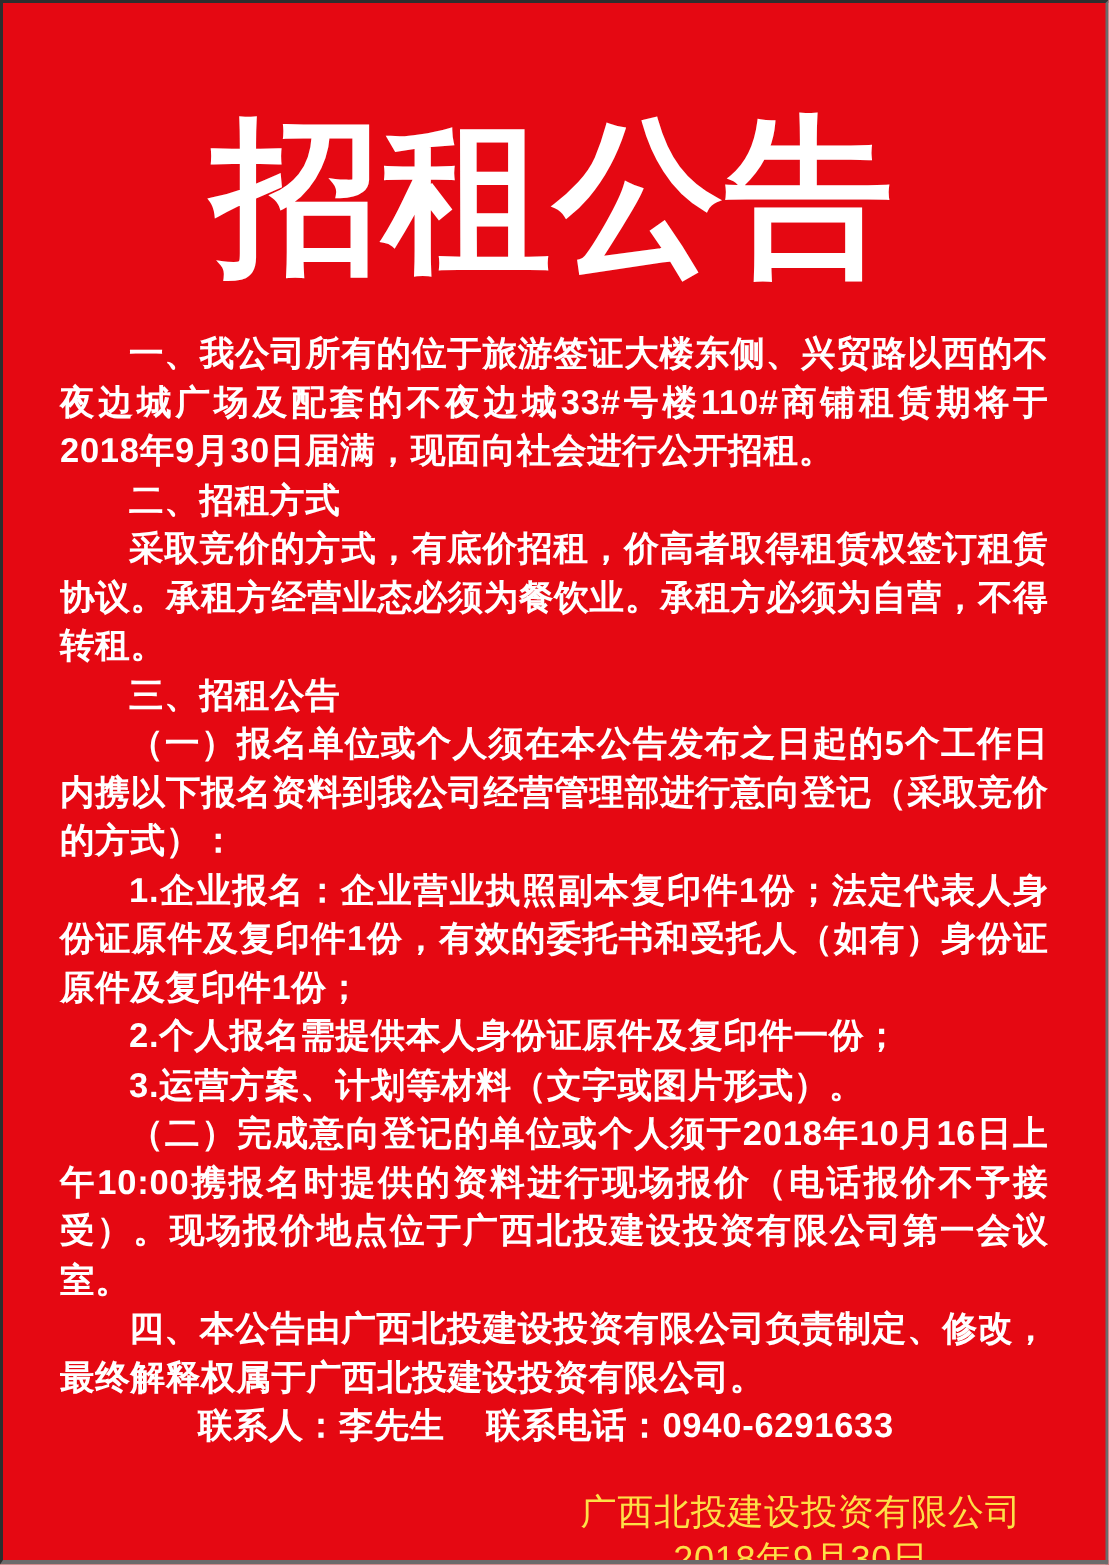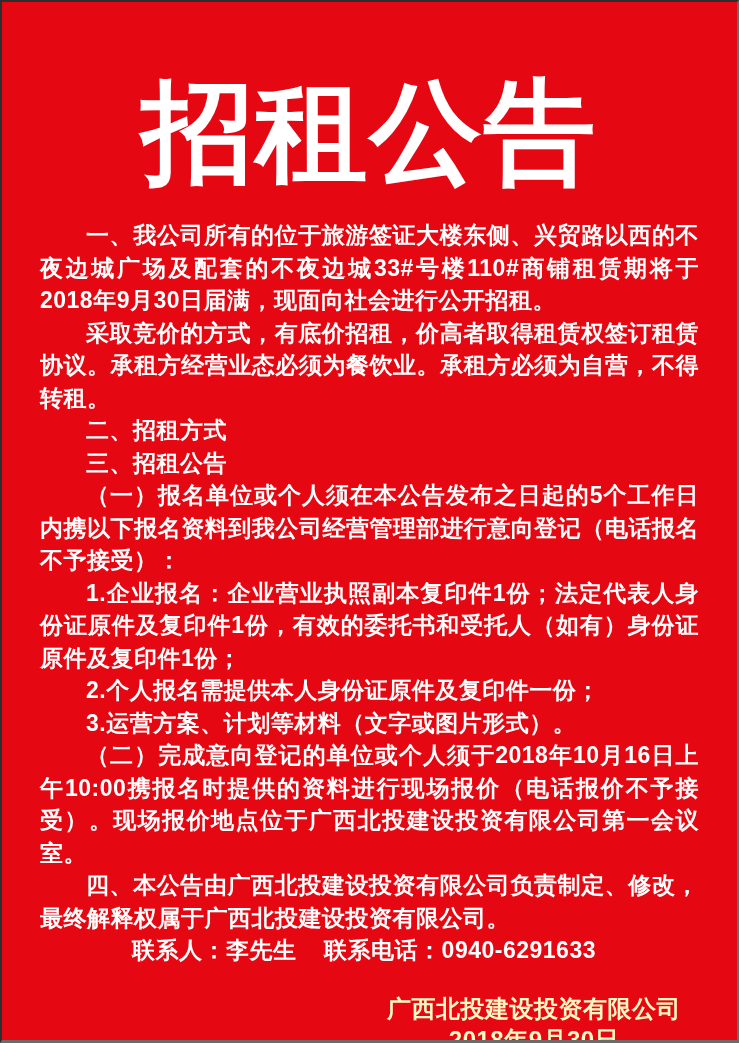--- a/index.html
+++ b/index.html
@@ -61,39 +61,39 @@
     margin-top: 26px;
     padding-right: 56px;
     text-align: right;
   }
   .signature-inner {
     display: inline-block;
     text-align: center;
   }
   .signature-inner div {
     font-size: 24px;
-    font-weight: 700;
+    font-weight: 400;
     line-height: 31px;
     letter-spacing: 0.5px;
-    color: #fef9c3;
+    color: #fde047;
   }
 </style>
 </head>
 <body>
 
 <div class="page">
 
   <h1 class="title">招租公告</h1>
 
   <div class="body-text">
     <p>一、我公司所有的位于旅游签证大楼东侧、兴贸路以西的不夜边城广场及配套的不夜边城33#号楼110#商铺租赁期将于2018年9月30日届满，现面向社会进行公开招租。</p>
+    <p>二、招租方式</p>
     <p>采取竞价的方式，有底价招租，价高者取得租赁权签订租赁协议。承租方经营业态必须为餐饮业。承租方必须为自营，不得转租。</p>
-    <p>二、招租方式</p>
     <p>三、招租公告</p>
-    <p>（一）报名单位或个人须在本公告发布之日起的5个工作日内携以下报名资料到我公司经营管理部进行意向登记（电话报名不予接受）：</p>
+    <p>（一）报名单位或个人须在本公告发布之日起的5个工作日内携以下报名资料到我公司经营管理部进行意向登记（采取竞价的方式）：</p>
     <p>1.企业报名：企业营业执照副本复印件1份；法定代表人身份证原件及复印件1份，有效的委托书和受托人（如有）身份证原件及复印件1份；</p>
     <p>2.个人报名需提供本人身份证原件及复印件一份；</p>
     <p>3.运营方案、计划等材料（文字或图片形式）。</p>
     <p>（二）完成意向登记的单位或个人须于2018年10月16日上午10:00携报名时提供的资料进行现场报价（电话报价不予接受）。现场报价地点位于广西北投建设投资有限公司第一会议室。</p>
     <p>四、本公告由广西北投建设投资有限公司负责制定、修改，最终解释权属于广西北投建设投资有限公司。</p>
     <p class="contact-line"><span>联系人：李先生</span><span class="contact-phone-group">联系电话：0940-6291633</span></p>
   </div>
 
   <div class="signature">
     <div class="signature-inner">

